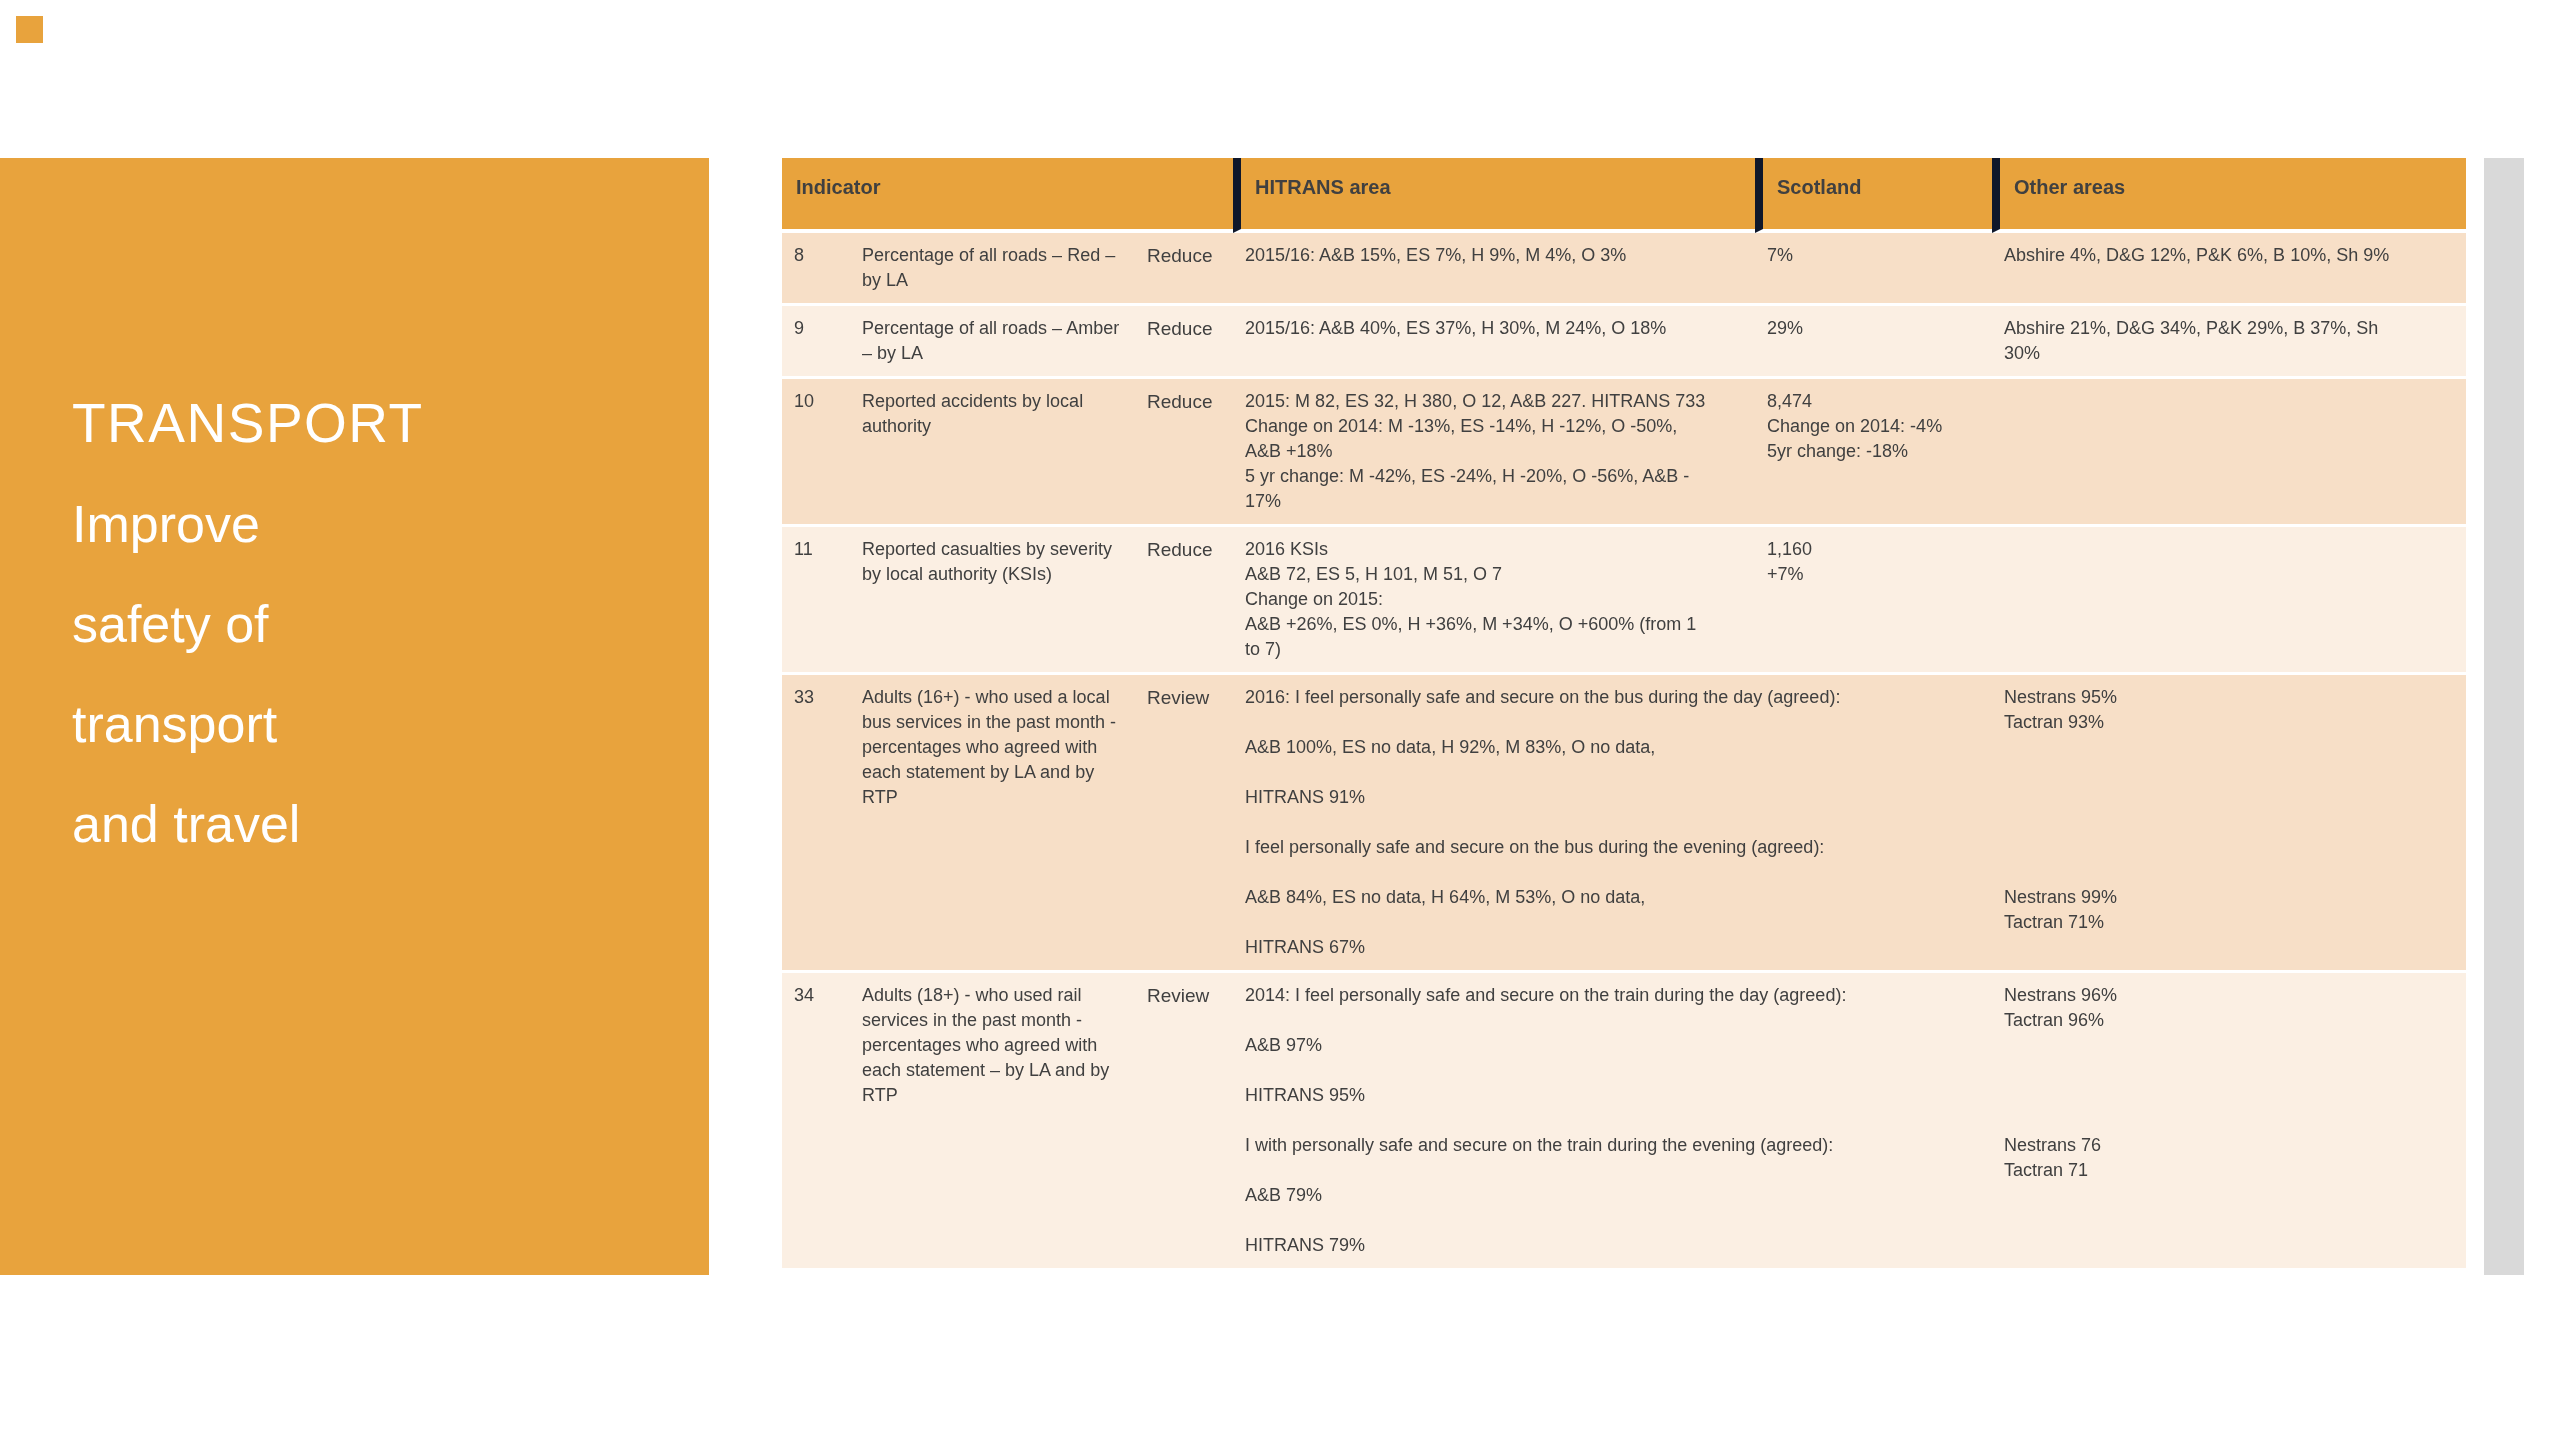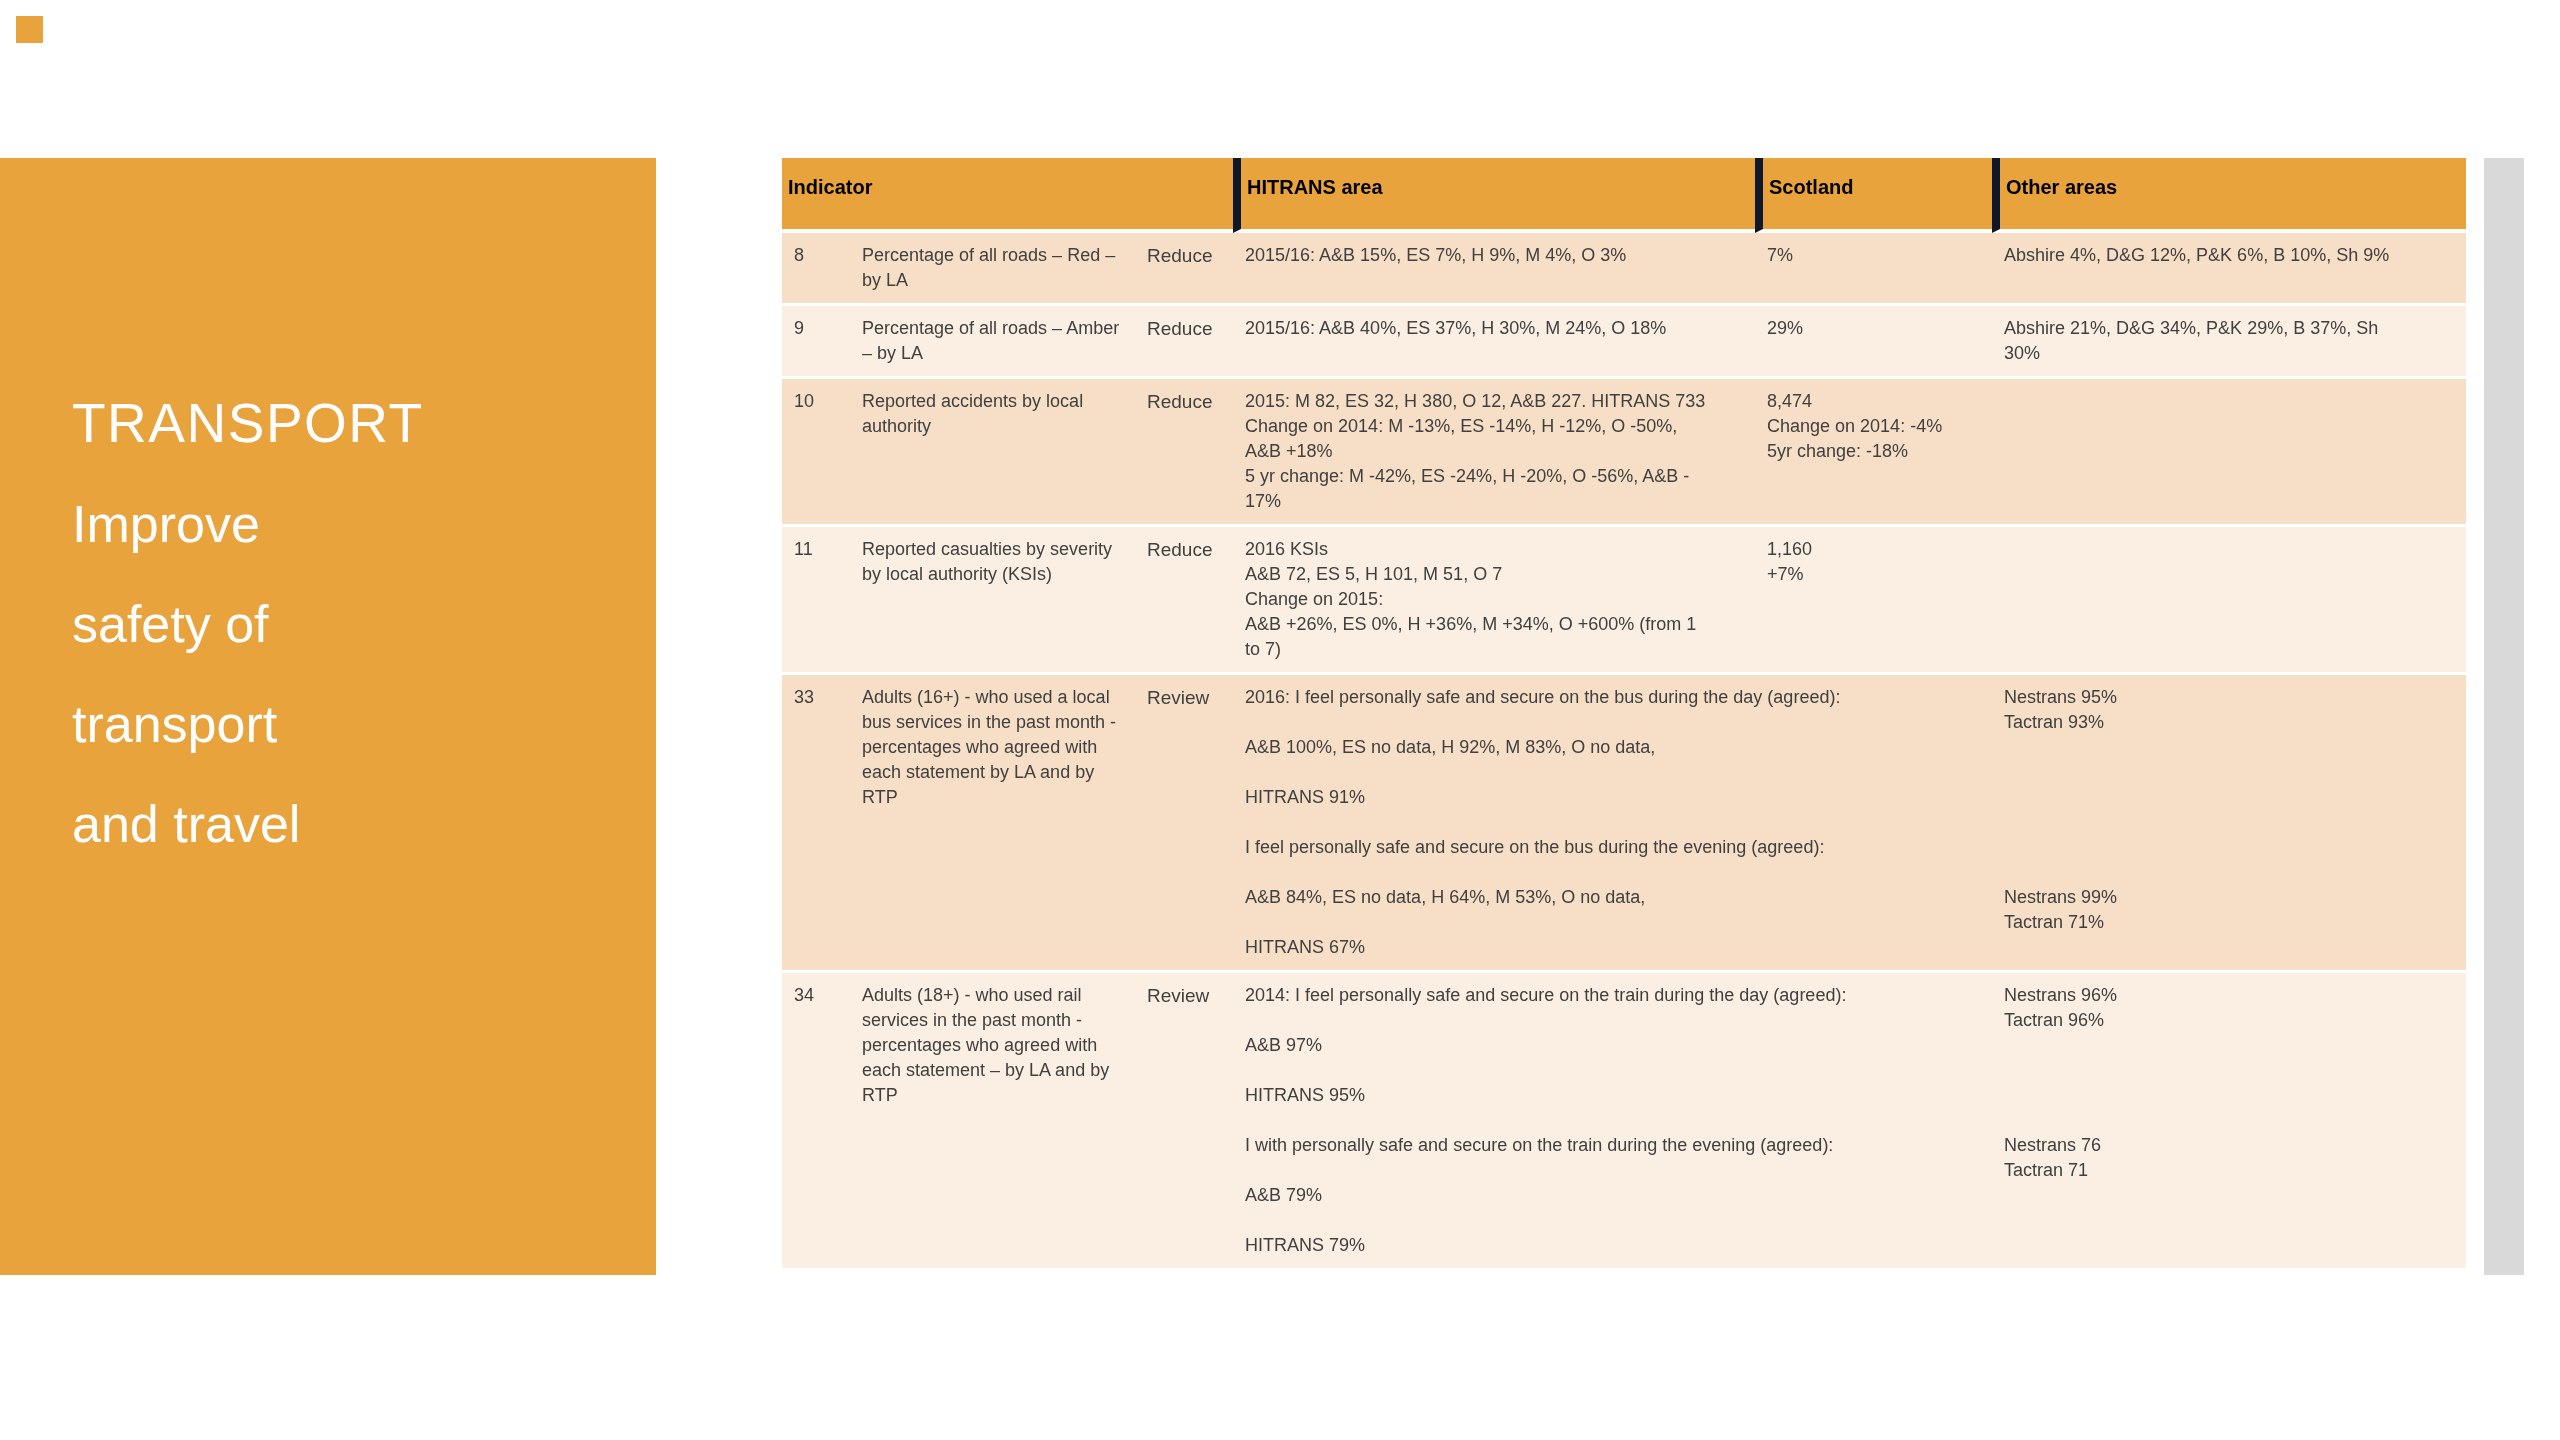--- a/index.html
+++ b/index.html
@@ -25,21 +25,21 @@
     position: absolute;
     left: 2484px; top: 158px;
     width: 40px; height: 1117px;
     background: var(--gray-strip, #D9D9D9);
   }
 
   
   .sidebar {
     position: absolute;
     left: 0; top: 158px;
-    width: 656px; height: 1117px;
+    width: 709px; height: 1117px;
     background: var(--orange, #E8A33D);
     color: #ffffff;
     padding: 224px 50px 0 72px;
   }
   .sidebar-title { font-size: 55px; line-height: 82px; letter-spacing: 1.5px; font-weight: normal; }
   .sidebar-subtitle { font-size: 52px; line-height: 100px; margin-top: 10px; font-weight: normal; }
   .sidebar .line { white-space: nowrap; }
 
   
   .slide-table {
@@ -47,27 +47,27 @@
     left: 782px; top: 158px;
     width: 1684px;
     table-layout: fixed;
     border-collapse: separate;
     border-spacing: 0;
     font-size: 18px;
     color: #404040;
   }
   .slide-table th {
     background: var(--orange, #E8A33D);
-    color: #000000;
+    color: #404040;
     font-weight: bold;
     font-size: 20px;
     text-align: left;
     vertical-align: top;
     height: 75px;
-    padding: 18px 14px 10px 6px;
+    padding: 18px 14px 10px 14px;
     border-bottom: 4px solid #ffffff;
   }
   .slide-table th + th { border-left: 8px solid #0f172a; }
   .slide-table td {
     vertical-align: top;
     padding: 10px 12px;
     line-height: 25px;
     border-bottom: 3px solid #ffffff;
   }
   tr.band-dark td  { background: var(--band-dark, #F7DFC7); }

